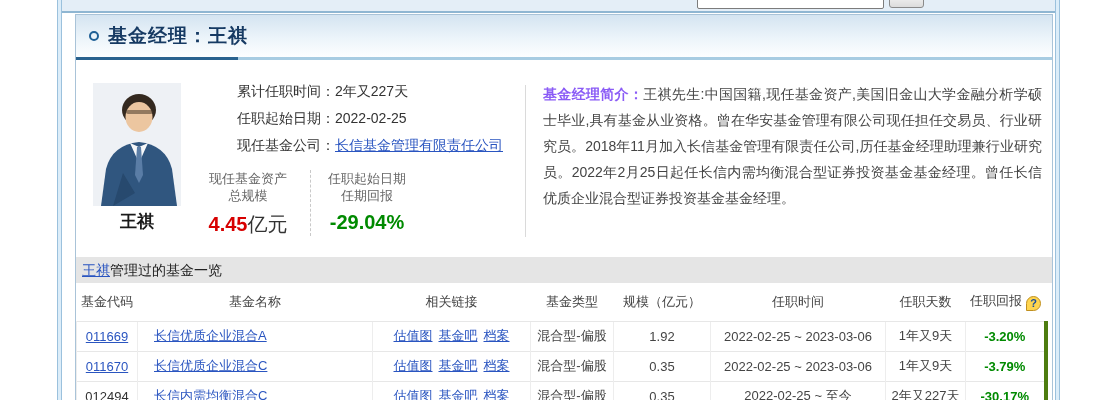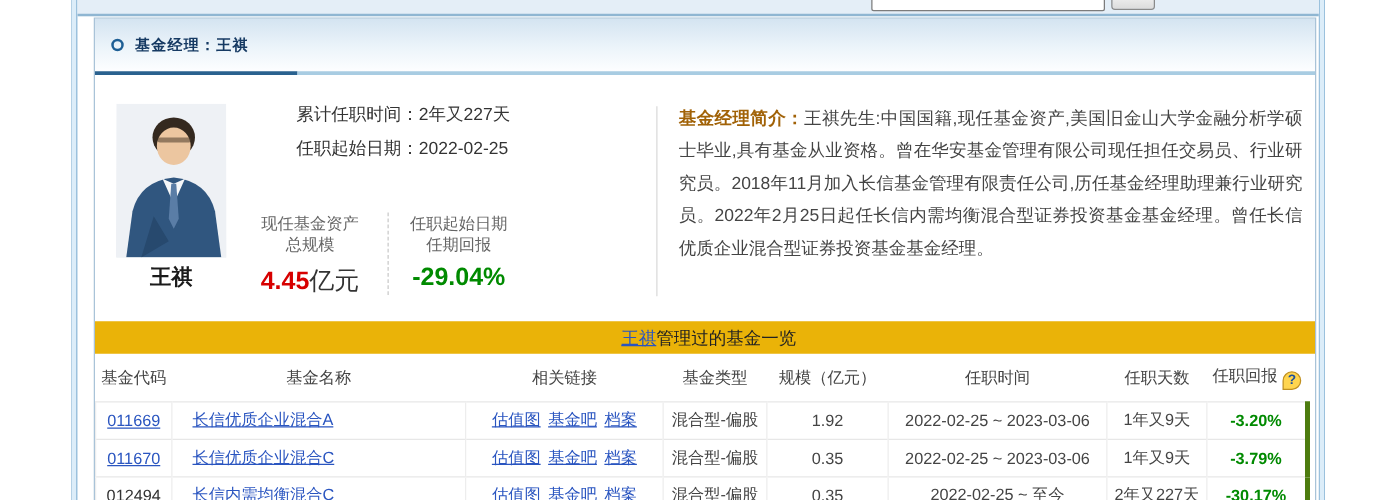--- a/index.html
+++ b/index.html
@@ -20,21 +20,21 @@
   .search-btn { position:absolute; left:889px; top:-9px; width:35px; height:17px;
     border:1px solid #8a8a8a; border-radius:3px; background:linear-gradient(#fafafa,#dcdcdc); }
 
   
   .content-box { position:absolute; left:75px; top:14px; width:978px; height:420px;
     border:1px solid #a9c3d8; background:#fff; }
   .box-header { height:42px; background:linear-gradient(180deg,#d4e4f1 0%,#ecf4fa 55%,#fdfeff 100%);
     display:flex; align-items:center; padding-left:13px; }
   .bullet { width:10px; height:10px; border:2px solid #1e5f95; border-radius:50%;
     margin-right:9px; background:transparent; }
-  .box-title { font-size:12px; font-weight:bold; color:#163a63; letter-spacing:1px; }
+  .box-title { font-size:19px; font-weight:bold; color:#163a63; letter-spacing:1px; }
   .title-underline { height:3px; display:flex; }
   .title-underline .dark { width:162px; background:#2a628f; }
   .title-underline .light { flex:1; background:#a8cce2; }
 
   
   .manager { position:relative; height:197px; }
   .photo { position:absolute; left:17px; top:23px; width:88px; height:123px;
     background:linear-gradient(#fbfcfd,#e7ebf0); overflow:hidden; }
   .mgr-name { position:absolute; left:17px; top:150px; width:88px; text-align:center;
     font-size:17px; font-weight:bold; color:#1a1a1a; }
@@ -43,25 +43,25 @@
   .stats { position:absolute; left:110px; top:108px; display:flex; align-items:stretch; }
   .stat { text-align:center; padding-top:2px; }
   .stat .lab { font-size:13px; color:#666; line-height:17px; }
   .stat .val { margin-top:7px; font-weight:bold; }
   .stat .big { font-size:20px; }
   .stat .unit { font-size:20px; font-weight:normal; color:#333; }
   .stat-divider { border-left:1px dashed #c9c9c9; margin:2px 0; }
   .v-divider { position:absolute; left:449px; top:25px; height:152px; border-left:1px solid #dadada; }
   .bio { position:absolute; left:467px; top:21px; width:499px; font-size:14px;
     line-height:26px; color:#444; text-align:justify; }
-  .bio b { color:#a16207; }
-
-  
-  .list-bar { height:26px; background:#eab308; line-height:26px; padding-left:6px;
-    font-size:14px; color:#222;text-align:center; }
+  .bio b { color:#8b5cf6; }
+
+  
+  .list-bar { height:26px; background:#e5e5e5; line-height:26px; padding-left:6px;
+    font-size:14px; color:#222; }
   table { border-collapse:collapse; table-layout:fixed; width:969px; }
   thead th { height:38px; font-size:13px; font-weight:normal; color:#444; text-align:center;
     vertical-align:middle; }
   tbody td { height:30px; font-size:13px; color:#444; text-align:center; vertical-align:middle;
     border-top:1px solid #e7e7e7; border-left:1px solid #ededed; }
   tbody td:last-child { border-right:4px solid #4d7c0f; }
   td.name-cell { text-align:left; padding-left:16px; }
   a.lnk { color:var(--link,#2a55c0); text-decoration:underline; cursor:pointer; }
   .code-plain { color:#333; }
   .ret { font-weight:bold; color:var(--green,#008a00); }
@@ -107,20 +107,21 @@
           <path d="M37,60 L46,80 L55,60 L46,64 Z" fill="#f5f7f9"></path>
           <path d="M44,64 L48,64 L50,92 L46,100 L42,92 Z" fill="#5a7da6"></path>
           <path d="M20,123 L30,90 L42,110 Z" fill="#27496e"></path>
         </svg>
       </div>
       <div class="mgr-name">王祺</div>
 
       <div class="info-list" id="info-list">
           <div class="line"><span>累计任职时间：</span><span>2年又227天</span></div>
           <div class="line"><span>任职起始日期：</span><span>2022-02-25</span></div>
+          <div class="line"><span>现任基金公司：</span><a class="lnk">长信基金管理有限责任公司</a></div>
         </div>
 
       <div class="stats" id="stats">
           <div class="stat" style="width: 124px;">
             <div class="lab">现任基金资产</div>
             <div class="lab">总规模</div>
             <div class="val"><span class="big red">4.45</span><span class="unit">亿元</span></div>
           </div>
           <div class="stat-divider"></div>
           <div class="stat" style="width: 112px;">

